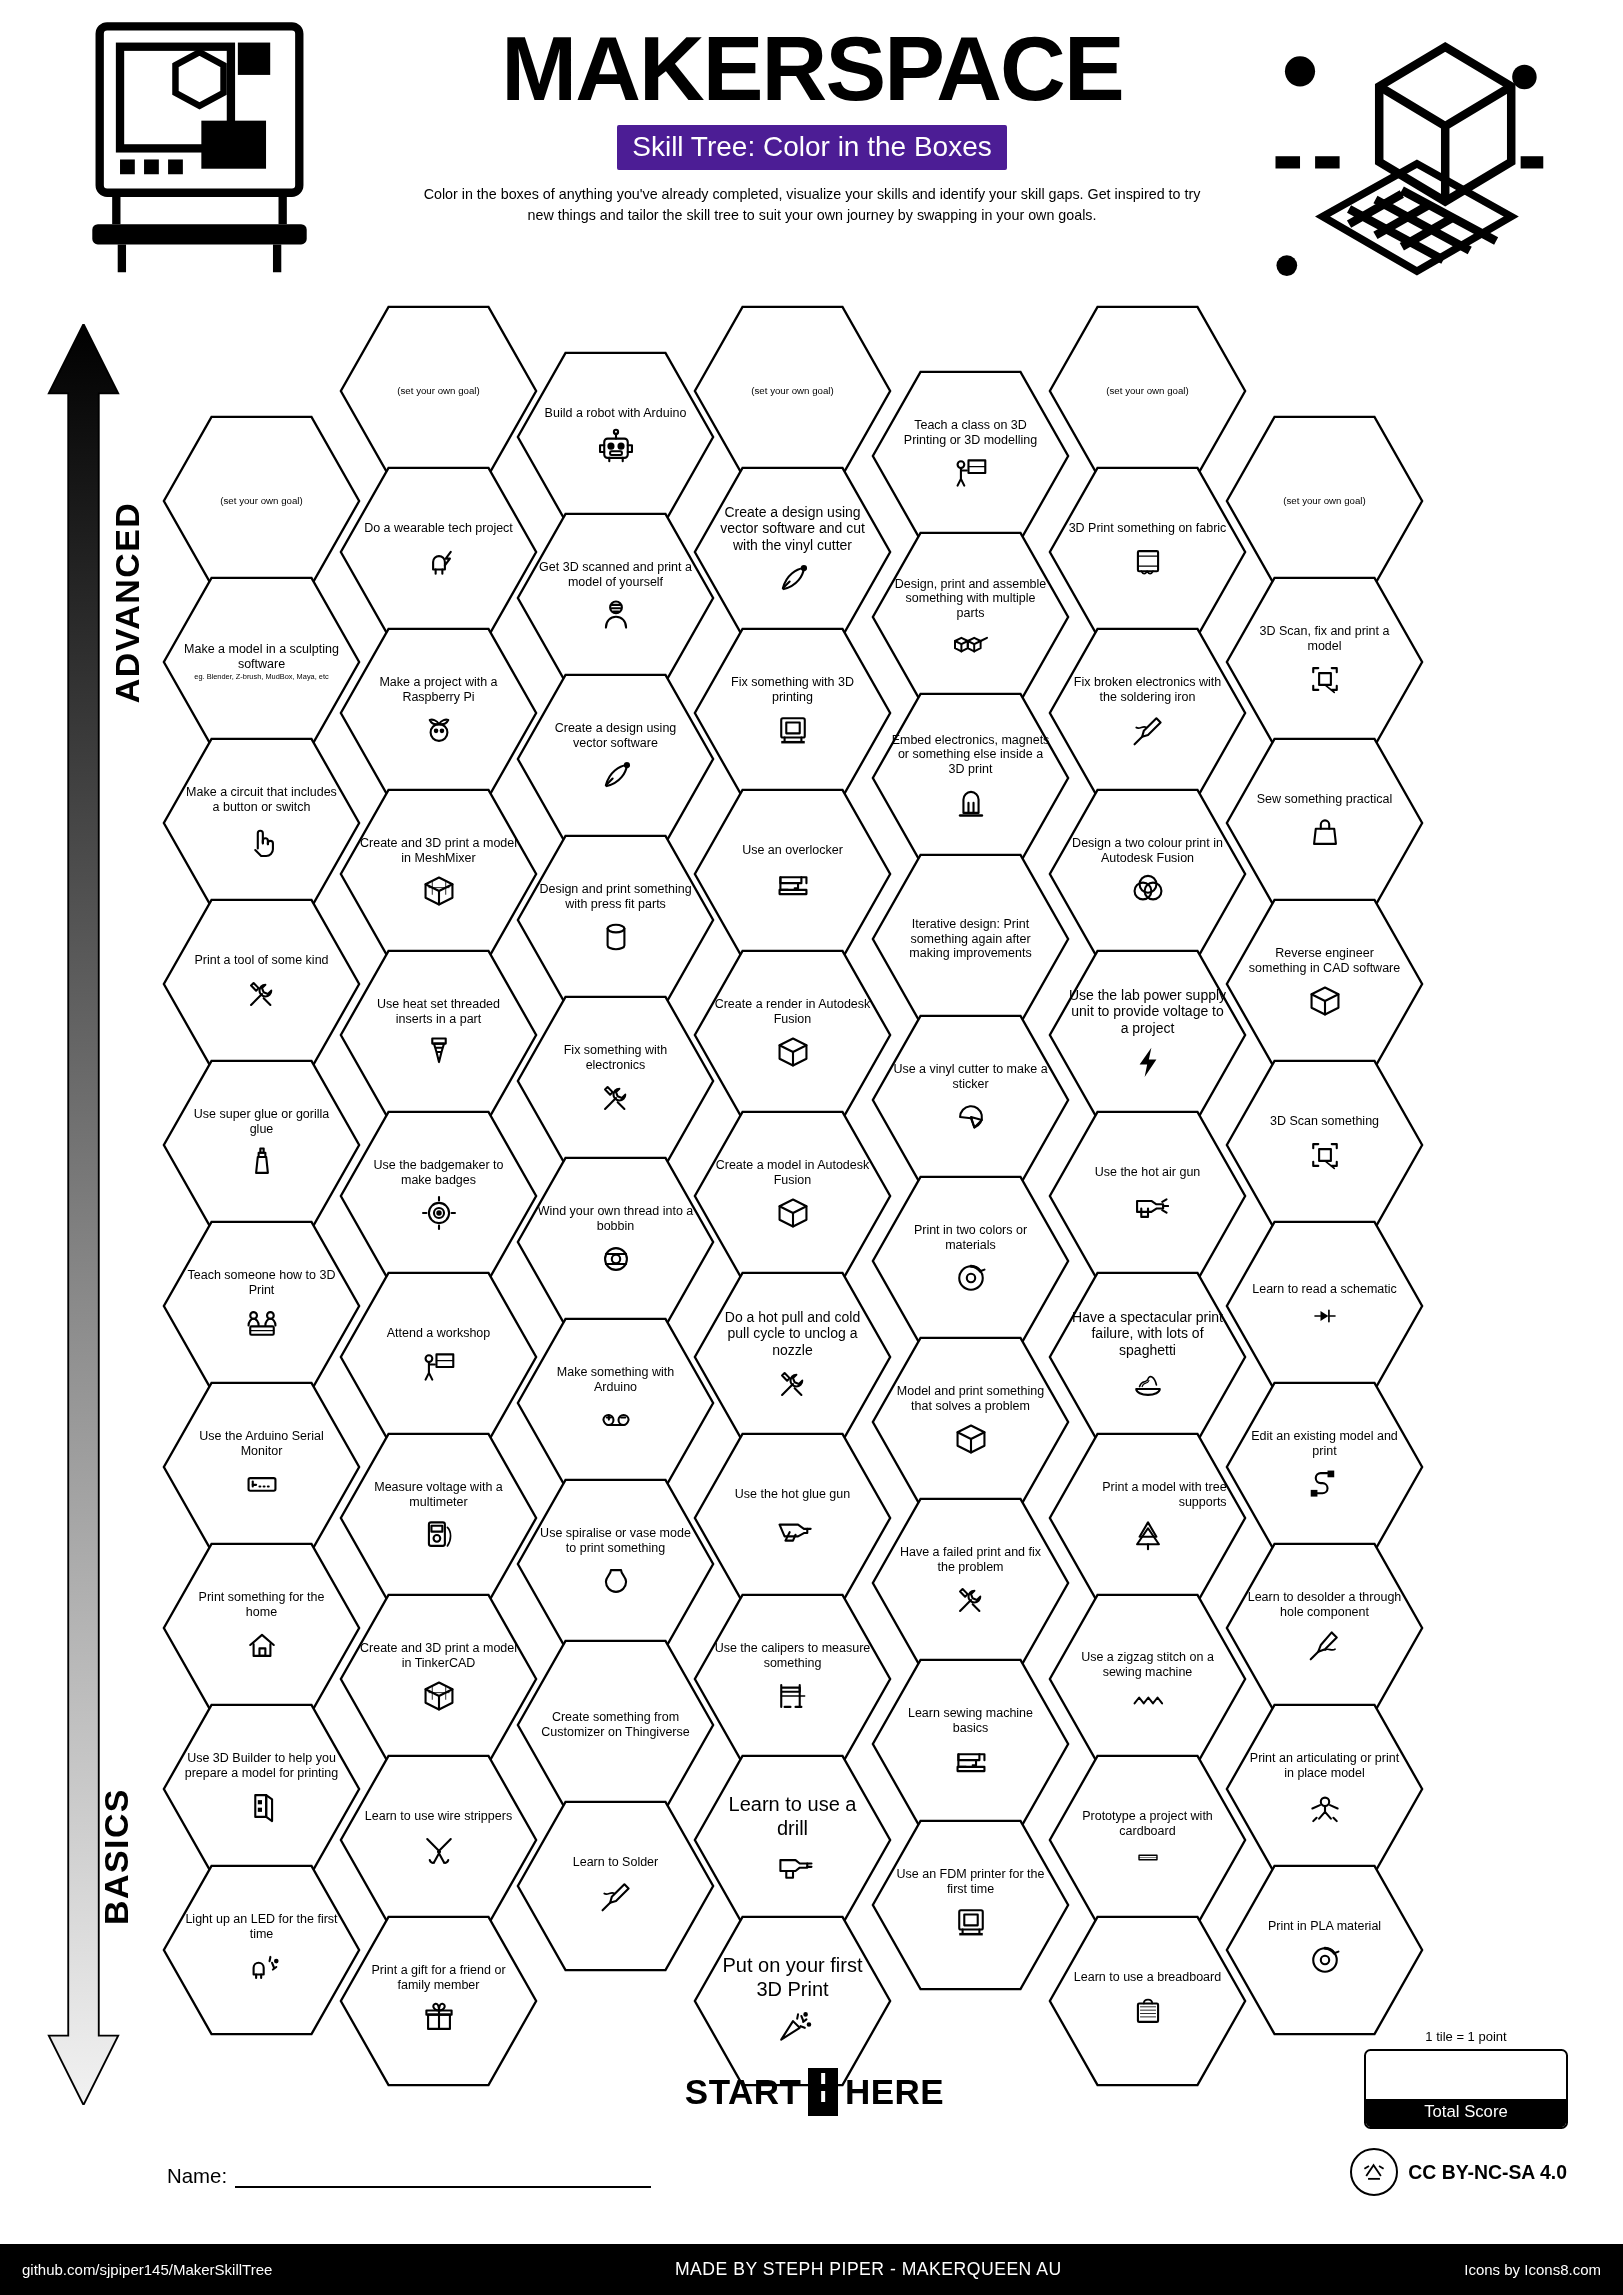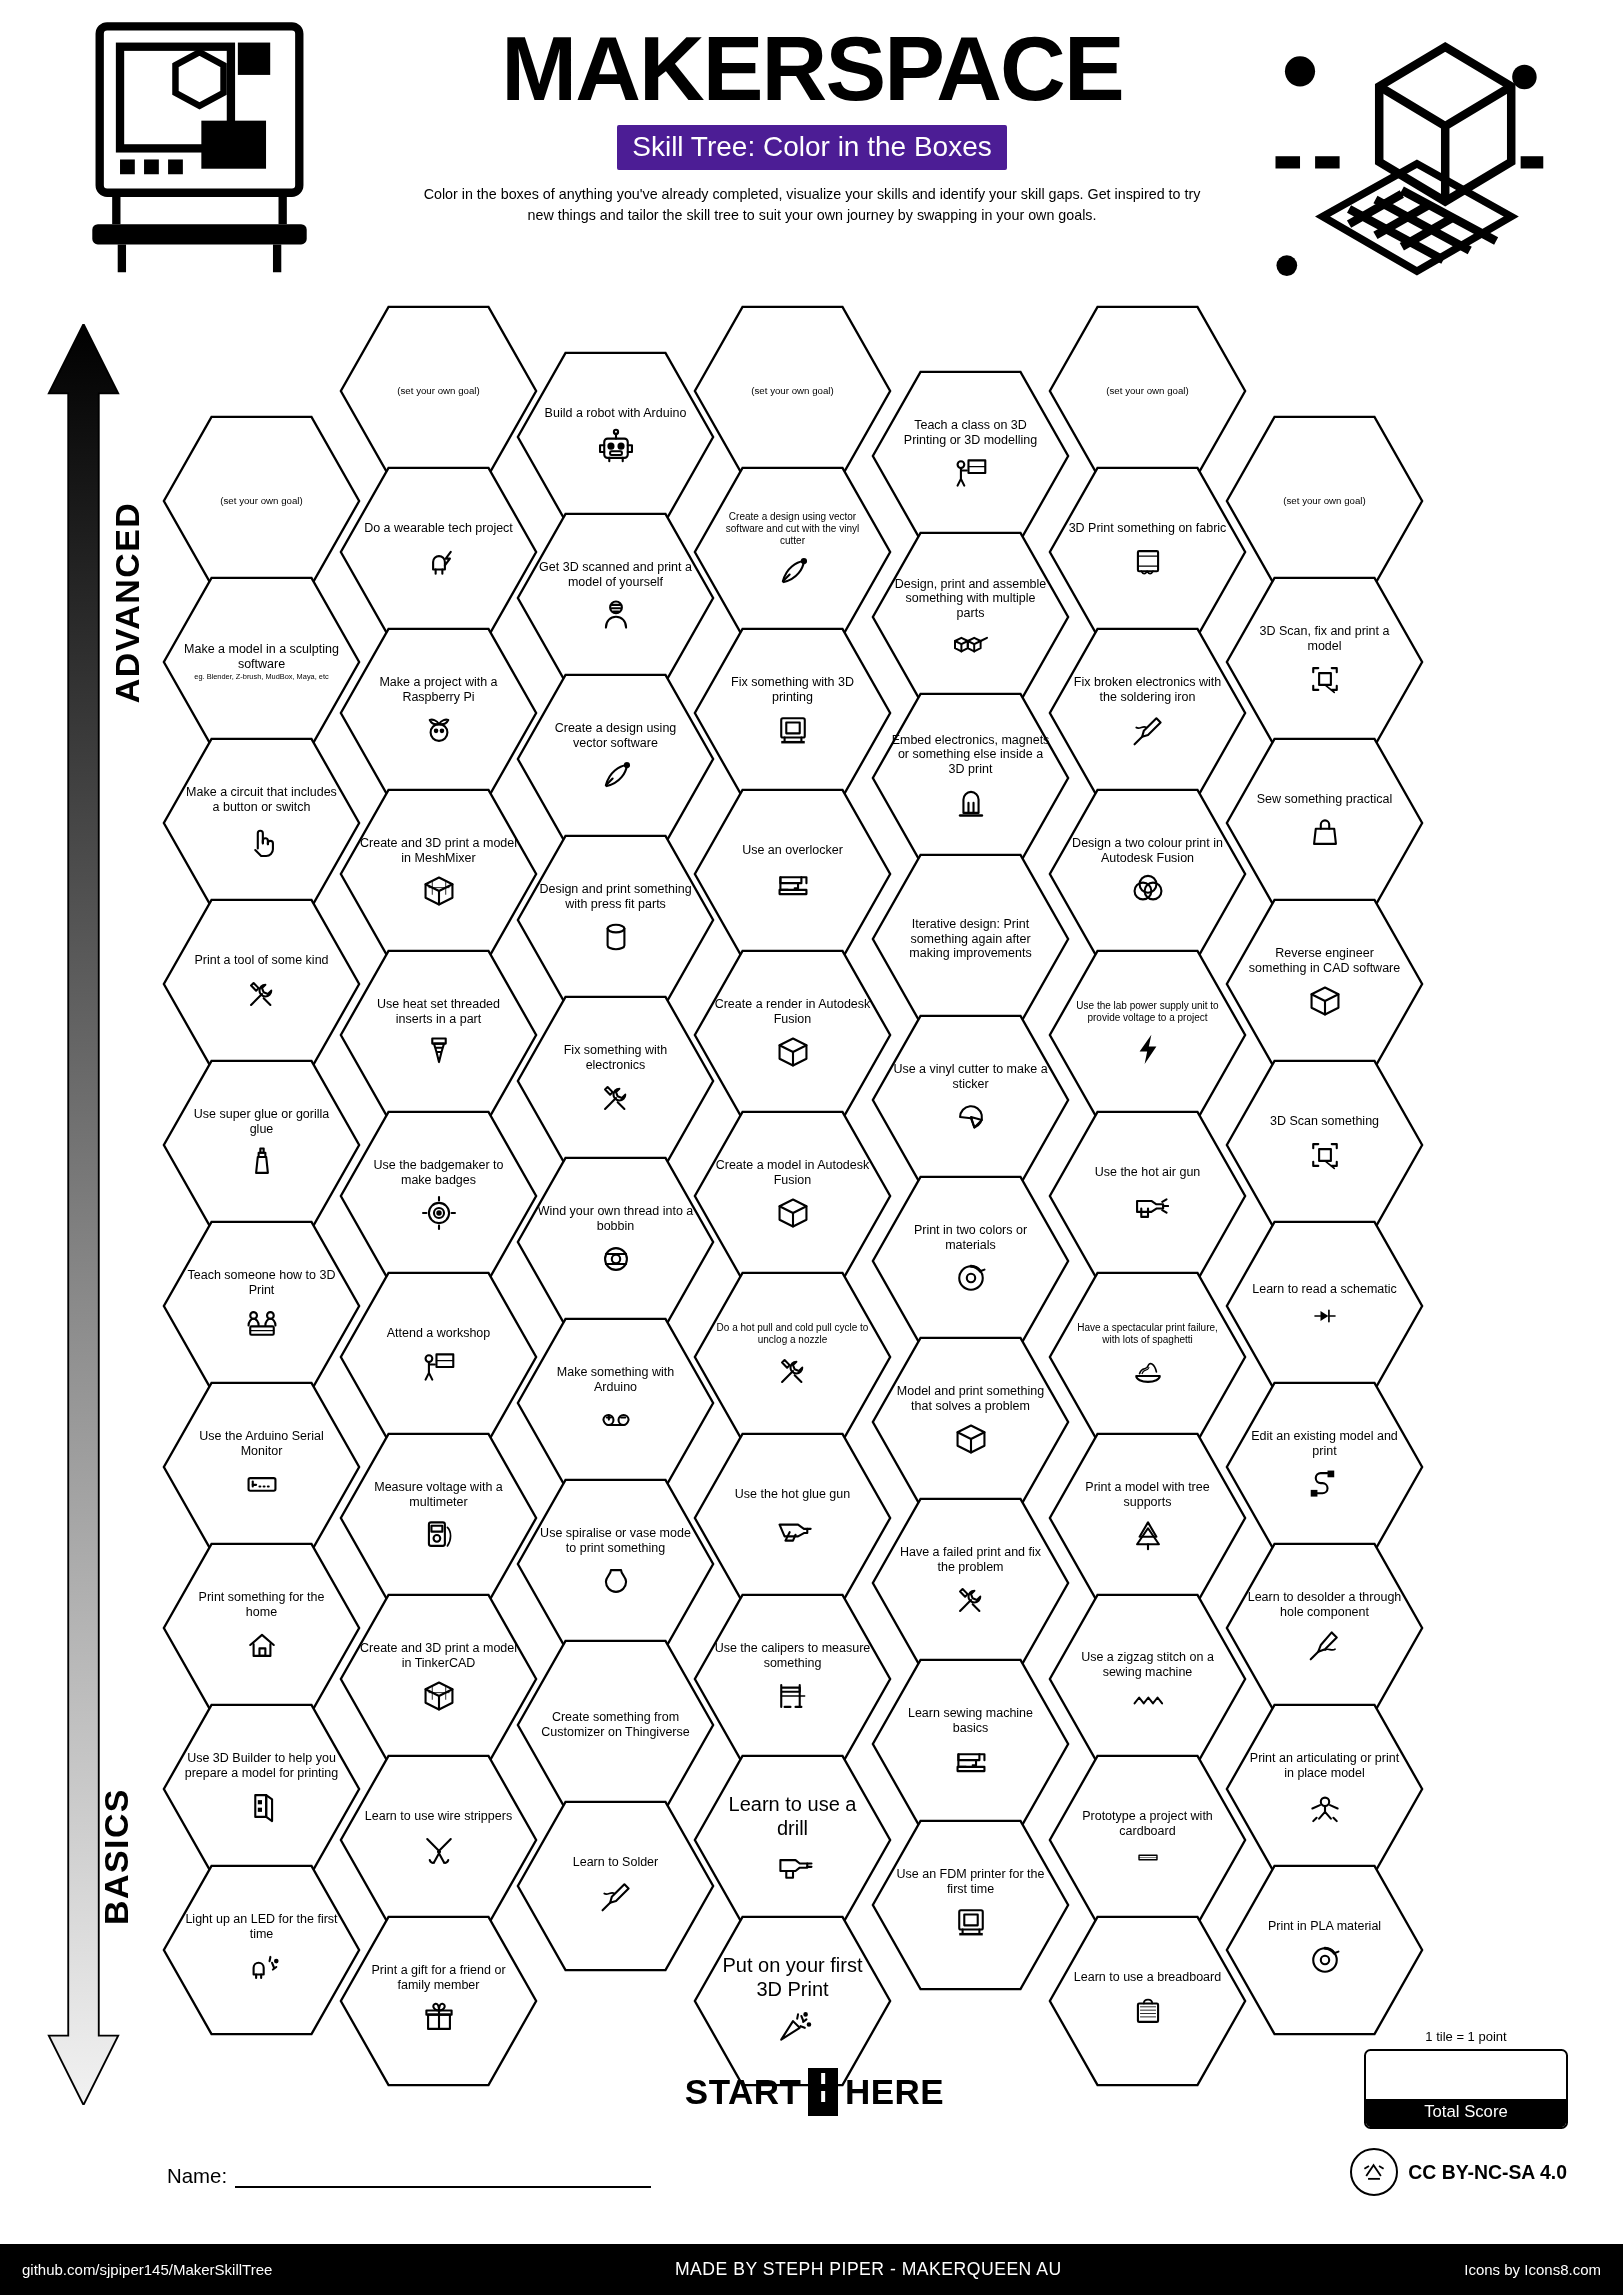--- a/index.html
+++ b/index.html
@@ -75,21 +75,21 @@
     z-index:0;
   }
   .hex .inner {
     position:relative; z-index:1;
     width:100%;
     display:flex; flex-direction:column; align-items:center; justify-content:center;
   }
   .hex .txt {
     font-size:12.5px; line-height:1.18; font-weight:400;
   }
-  .hex .txt.small { font-size:10px; }
+  .hex .txt.small { font-size:14px; }
   .hex .txt.big { font-size:20px; }
   .hex .sub { font-size:7.4px; line-height:1.15; margin-top:1.9px; }
   .hex .ico {
     margin-top:4.6px; line-height:0;
   }
   .hex .ico svg { display:block; }
   .hex.goal .txt { font-size:9.7px; }
 
   
   #start-here {
@@ -1064,21 +1064,21 @@
         <div class="txt small">Have a spectacular print failure, with lots of spaghetti</div>
         <div class="ico">
           <svg width="42" height="42" viewBox="0 0 100 100" fill="none" stroke="#000" stroke-width="5" stroke-linecap="round" stroke-linejoin="round">
             <path d="M22 62 a28 14 0 0 0 56 0z"></path>
             <path d="M30 56 c6-18 16-6 20-18 4-12 16-4 20 14" stroke-width="4"></path>
             <path d="M36 56 c4-12 12-4 16-14" stroke-width="3"></path>
           </svg>
         </div>
       </div>
     </div>
-    <div class="hex" style="left: 914px; top: 1127px;">
+    <div class="hex" style="left: 914px; top: 1127px; text-align: right;">
       <svg class="hexbg" viewBox="0 0 430 372" preserveAspectRatio="none">
     <polygon points="107,4 323,4 426,186 323,368 107,368 4,186" fill="#ffffff" stroke="#000000" stroke-width="5"></polygon>
       </svg>
       <div class="inner">
         <div class="txt">Print a model with tree supports</div>
         <div class="ico">
           <svg width="42" height="42" viewBox="0 0 100 100" fill="none" stroke="#000" stroke-width="5" stroke-linecap="round" stroke-linejoin="round">
             <path d="M50 20 L30 54 h40z"></path>
             <path d="M50 34 L24 72 h52z"></path>
             <path d="M50 72 v12"></path>

